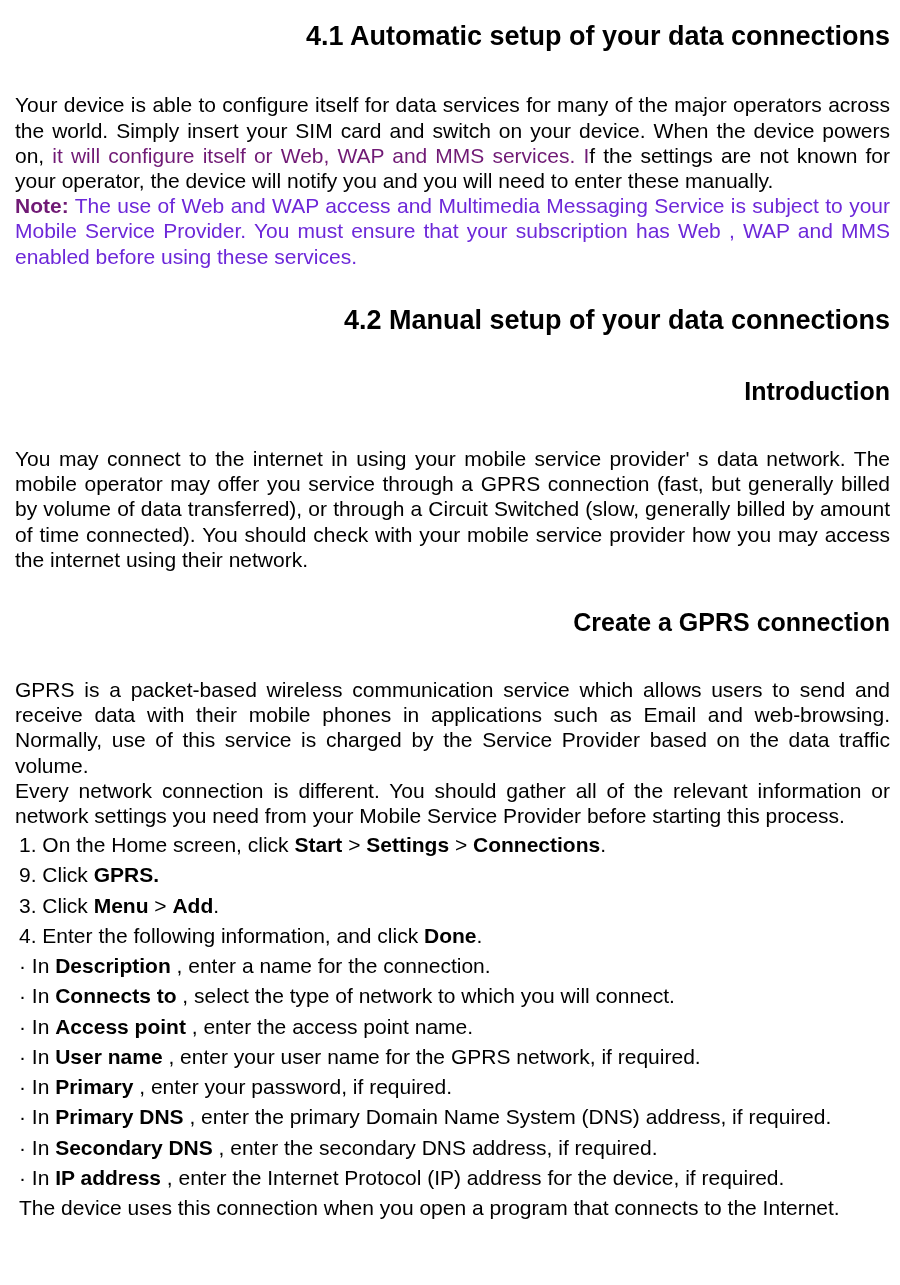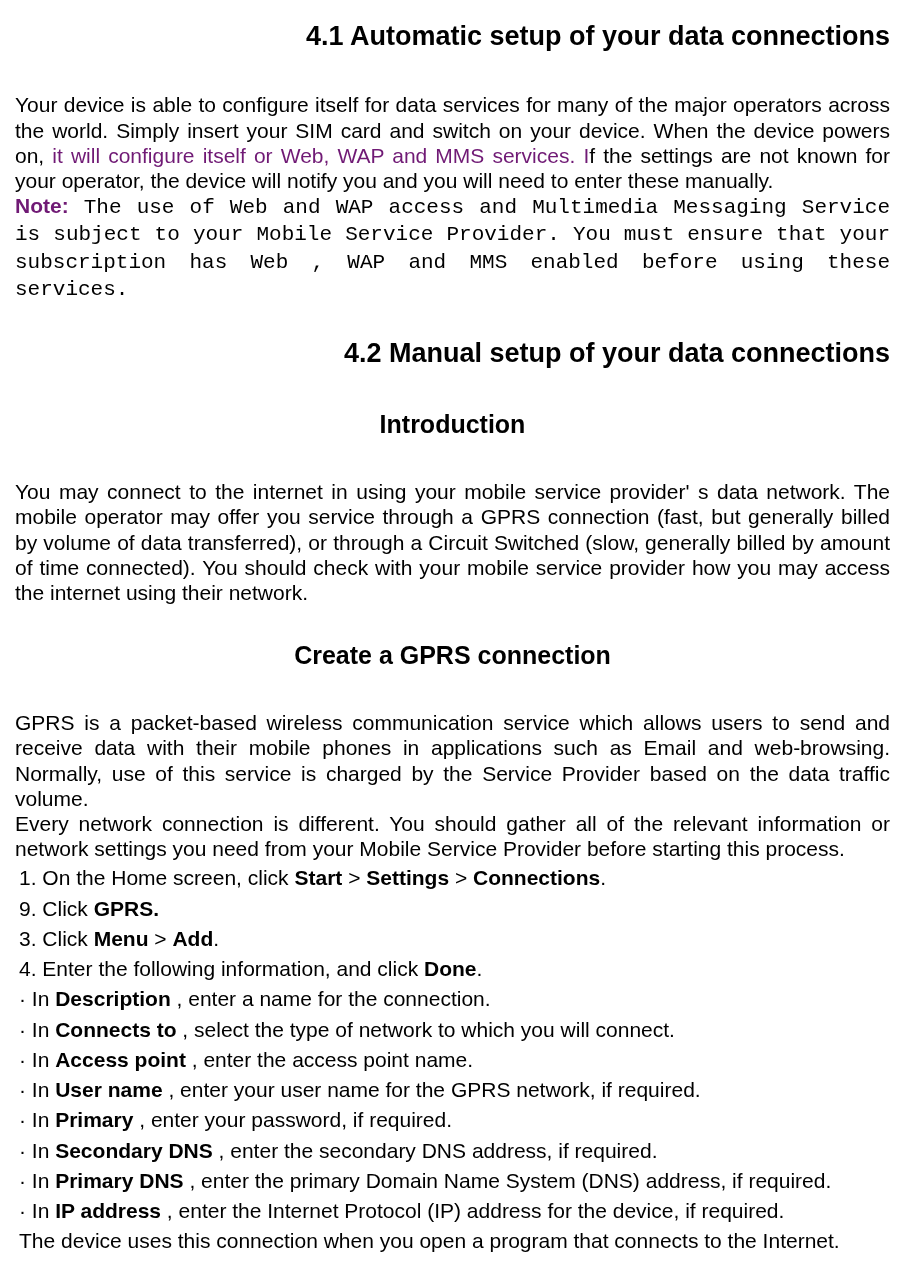--- a/index.html
+++ b/index.html
@@ -16,28 +16,28 @@
   h2 {
     font-size: 27px;
     font-weight: bold;
     margin: 0 0 40px 0;
     text-align: right;
   }
   h3 {
     font-size: 25px;
     font-weight: bold;
     margin: 35px 0 40px 0;
-    text-align: center;
+    text-align: right;
   }
   p {
     margin: 0;
     text-align: justify;
   }
   .red { color: #701a75; }
-  .blue { color: #000000; font-family: Liberation Mono, monospace; }
+  .blue { color: #6d28d9; }
   .section { margin-bottom: 35px; }
   .intro-para { margin-bottom: 30px; }
   .steps { text-align: left; }
   .steps div { margin: 4px; line-height: 1.25; }
 </style>
 </head>
 <body>
 
 <h2>4.1 Automatic setup of your data connections</h2>
 
@@ -60,17 +60,17 @@
 <div class="steps">
 <div><span>1. On the Home screen, click </span><b>Start</b><span> &gt; </span><b>Settings</b><span> &gt; </span><b>Connections</b><span>.</span></div>
 <div><span>9. Click </span><b>GPRS.</b></div>
 <div><span>3. Click </span><b>Menu</b><span> &gt; </span><b>Add</b><span>.</span></div>
 <div><span>4. Enter the following information, and click </span><b>Done</b><span>.</span></div>
 <div><span>·  In </span><b>Description</b><span> , enter a name for the connection.</span></div>
 <div><span>·  In </span><b>Connects to</b><span> , select the type of network to which you will connect.</span></div>
 <div><span>·  In </span><b>Access point</b><span> , enter the access point name.</span></div>
 <div><span>·  In </span><b>User name</b><span> , enter your user name for the GPRS network, if required.</span></div>
 <div><span>·  In </span><b>Primary</b><span> , enter your password, if required.</span></div>
+<div><span>·  In </span><b>Primary DNS</b><span> , enter the primary Domain Name System (DNS) address, if required.</span></div>
 <div><span>·  In </span><b>Secondary DNS</b><span> , enter the secondary DNS address, if required.</span></div>
-<div><span>·  In </span><b>Primary DNS</b><span> , enter the primary Domain Name System (DNS) address, if required.</span></div>
 <div><span>·  In </span><b>IP address</b><span> , enter the Internet Protocol (IP) address for the device, if required.</span></div>
 <div>The device uses this connection when you open a program that connects to the Internet.</div>
 </div>
 
 </body></html>

